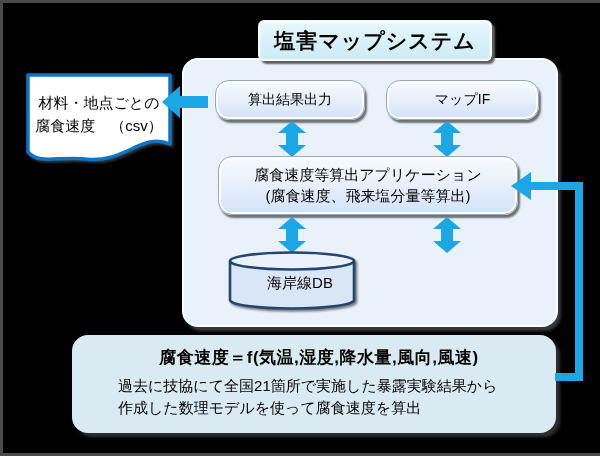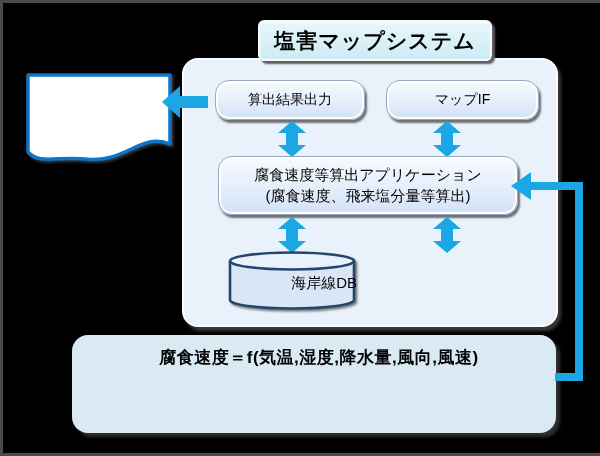--- a/index.html
+++ b/index.html
@@ -73,38 +73,39 @@
   .csv-label{
     left:32px;top:92px;width:134px;text-align:center;
     font-size:15px;line-height:1.5;
   }
 
   
   .arrow-shape{fill:var(--arrow-blue);}
   .elbow-line{stroke:var(--arrow-blue);stroke-width:8;fill:none;stroke-linejoin:miter;}
   .csv-shape{fill:#ffffff;stroke:var(--csv-border-blue);stroke-width:3.5;stroke-linejoin:round;}
   .cyl-label{
-    left:0;top:24px;width:100%;text-align:right;font-size:15px;
+    left:8px;top:24px;width:100%;text-align:center;font-size:15px;
   }
   .shadowed{filter:drop-shadow(2px 2px 1px rgba(70,70,70,.7));}
 </style>
 </head>
 <body>
 
 <div class="stage">
 
   <div class="abs main-panel"></div>
 
   <div class="abs title-box">
     <span>塩害マップシステム</span>
   </div>
 
   <svg class="abs shadowed" style="left:25px;top:72px;" width="148" height="96" viewBox="0 0 148 96">
     <path class="csv-shape" d="M3 3 H145 V72 C116 60 100 92 60 87 C34 84 14 93 3 80 Z"></path>
   </svg>
+  <div class="abs csv-label">材料・地点ごとの腐食速度　（csv）</div>
 
   <svg class="abs" style="left:162px;top:86px;" width="46" height="34" viewBox="0 0 46 34">
     <polygon class="arrow-shape" points="0,16 18,0 18,10 46,10 46,22 18,22 18,32"></polygon>
   </svg>
 
   <div class="abs grad-box btn-output">
     <span>算出結果出力</span>
   </div>
   <div class="abs grad-box btn-mapif">
     <span>マップIF</span>
@@ -133,20 +134,24 @@
     <svg class="shadowed" width="130" height="60" viewBox="0 0 130 60">
       <path d="M3 11 V50 A62 8.5 0 0 0 127 50 V11" style="fill:var(--coast-db-fill);stroke:var(--coast-db-border);stroke-width:2.6;"></path>
       <ellipse cx="65" cy="11" rx="62" ry="8.5" style="fill:var(--coast-db-top);stroke:var(--coast-db-border);stroke-width:2.6;"></ellipse>
     </svg>
     <div class="abs cyl-label">海岸線DB</div>
   </div>
 
 
   <div class="abs bottom-box">
     <div class="formula-line">腐食速度＝f(気温,湿度,降水量,風向,風速)</div>
+    <div class="formula-notes">
+      <div>過去に技協にて全国21箇所で実施した暴露実験結果から</div>
+      <div>作成した数理モデルを使って腐食速度を算出</div>
+    </div>
   </div>
 
   <svg class="abs" style="left:505px;top:165px;" width="85" height="225" viewBox="0 0 85 225">
     <path class="elbow-line" d="M50 212 H74 V21 H26"></path>
     <polygon class="arrow-shape" points="26,7 26,35 6,21"></polygon>
   </svg>
 
 </div>
 
 </body></html>

